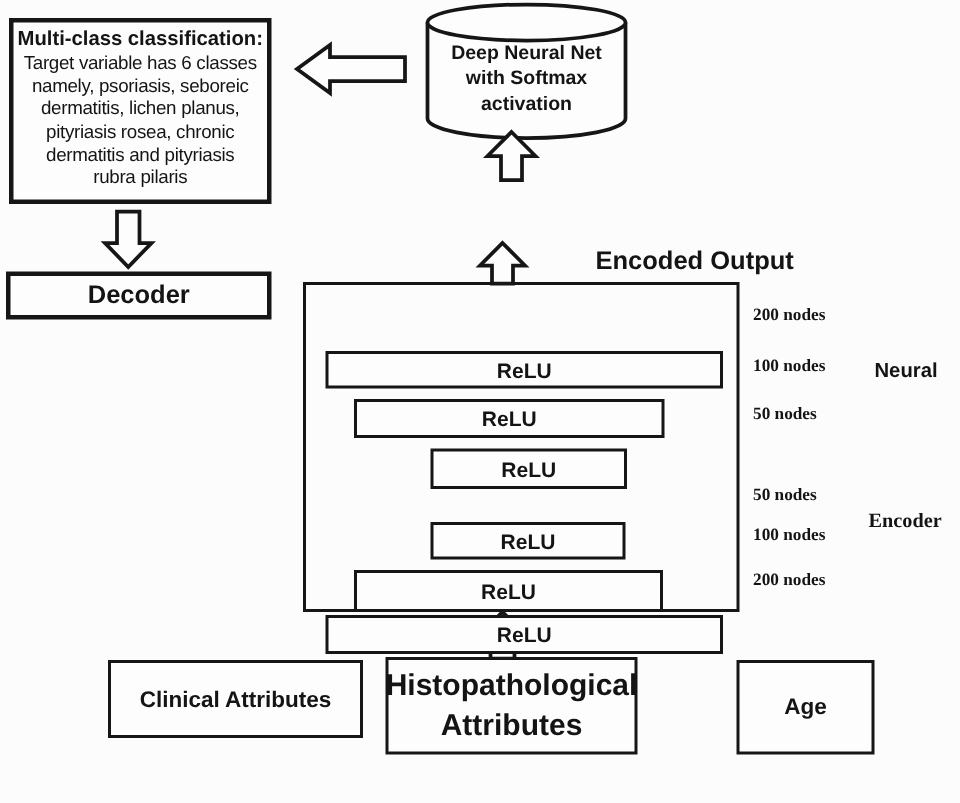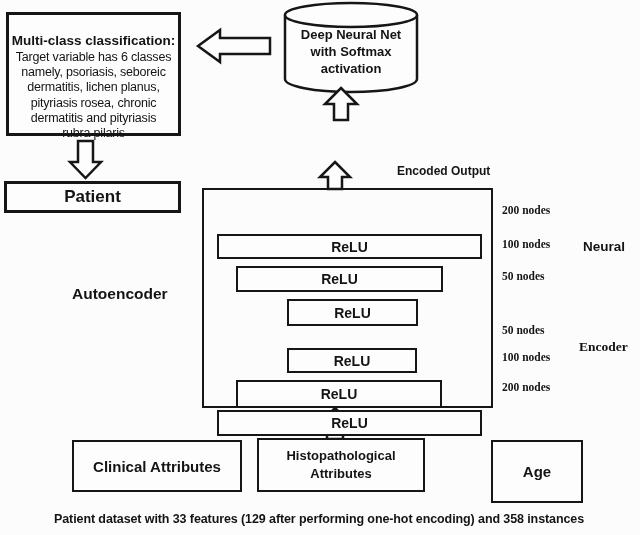--- a/index.html
+++ b/index.html
@@ -13,50 +13,50 @@
   .box{
     position:absolute;background:#fdfdfd;border:2px solid #161616;
     display:flex;align-items:center;justify-content:center;
     text-align:center;font-weight:bold;
   }
   .prewrap{white-space:pre-line;}
   .lbl{position:absolute;font-weight:bold;white-space:nowrap;}
 
   
   .cls-box{left:6px;top:12px;width:175px;height:124px;border-width:3px;
-           flex-direction:column;justify-content:flex-start;padding-top:18px;}
+           flex-direction:column;justify-content:flex-start;padding-top:3px;}
   .cls-title{font-size:13.5px;font-weight:bold;line-height:1.25;}
   .cls-body{font-size:12.5px;font-weight:normal;line-height:1.22;letter-spacing:-0.2px;}
   .output-box{left:4px;top:181px;width:177px;height:32px;border-width:3px;font-size:17px;}
   .autoencoder-lbl{left:72px;top:285px;font-size:15.5px;}
 
   
   .dnn-lbl{position:absolute;left:288px;top:27px;width:126px;text-align:center;
            font-weight:bold;font-size:13px;line-height:1.3;}
   .pv-box{left:275px;top:119px;width:125px;height:43px;font-size:15px;}
-  .encoded-lbl{left:397px;top:164px;font-size:12px;}
+  .encoded-lbl{left:397px;top:164px;font-size:17px;}
   .ae-box{left:202px;top:188px;width:291px;height:220px;background:transparent;}
   .relu{font-size:14px;border-width:2px;margin-top:36px;}
   .relu-0{left:217px;top:198px;width:265px;height:25px;}
   .relu-1{left:236px;top:230px;width:207px;height:26px;}
   .relu-2{left:287px;top:263px;width:131px;height:27px;}
   .relu-3{left:287px;top:312px;width:130px;height:25px;}
   .relu-4{left:236px;top:344px;width:206px;height:28px;}
   .relu-5{left:217px;top:374px;width:265px;height:26px;}
 
   
   .nodes{font-size:11.5px;left:502px;font-family:Liberation Serif, serif;}
   .nodes-0{top:204px;} .nodes-1{top:238px;} .nodes-2{top:270px;}
   .nodes-3{top:324px;} .nodes-4{top:351px;} .nodes-5{top:381px;}
   .decoder-lbl{left:583px;top:239px;font-size:13.5px;}
   .encoder-lbl{left:579px;top:339px;font-size:13.5px;font-family:Liberation Serif, serif;}
 
   
   .in-clinical{left:72px;top:440px;width:170px;height:52px;border-width:2.5px;font-size:15px;}
-  .in-histo{left:257px;top:438px;width:168px;height:54px;border-width:2.5px;font-size:13px;line-height:1.35;}
+  .in-histo{left:257px;top:438px;width:168px;height:65px;border-width:2.5px;font-size:20px;line-height:1.35;}
   .in-age{left:443px;top:440px;width:92px;height:63px;border-width:2.5px;font-size:15px;margin-left:48px;}
   .caption{left:54px;top:512px;font-size:12.5px;letter-spacing:-0.1px;}
 </style>
 </head>
 <body>
 
 <div class="stage">
 
   <svg class="overlay" viewBox="0 0 640 535" xmlns="http://www.w3.org/2000/svg">
     <g fill="#fdfdfd" stroke="#161616" stroke-width="2.5" stroke-linejoin="miter">
@@ -79,23 +79,22 @@
   <div class="box cls-box">
     <div class="cls-title">Multi-class classification:</div>
     <div class="cls-body prewrap">Target variable has 6 classes
 namely, psoriasis, seboreic
 dermatitis, lichen planus,
 pityriasis rosea, chronic
 dermatitis and pityriasis
 rubra pilaris</div>
   </div>
 
-  <div class="box output-box">Patient</div>
+  <div class="box output-box">Decoder</div>
 
-  <div class="lbl autoencoder-lbl">Autoencoder</div>
 
   <div class="dnn-lbl prewrap">Deep Neural Net
 with Softmax
 activation</div>
 
 
   <div class="lbl encoded-lbl">Encoded Output</div>
 
   <div class="box ae-box"></div>
 
@@ -114,15 +113,14 @@
   <div class="lbl nodes nodes-5">200 nodes</div>
 
   <div class="lbl decoder-lbl">Neural</div>
   <div class="lbl encoder-lbl">Encoder</div>
 
   <div class="box in-clinical">Clinical Attributes</div>
   <div class="box in-histo prewrap">Histopathological
 Attributes</div>
   <div class="box in-age">Age</div>
 
-  <div class="lbl caption">Patient dataset with 33 features (129 after performing one-hot encoding) and 358 instances</div>
 
 </div>
 
 </body></html>

